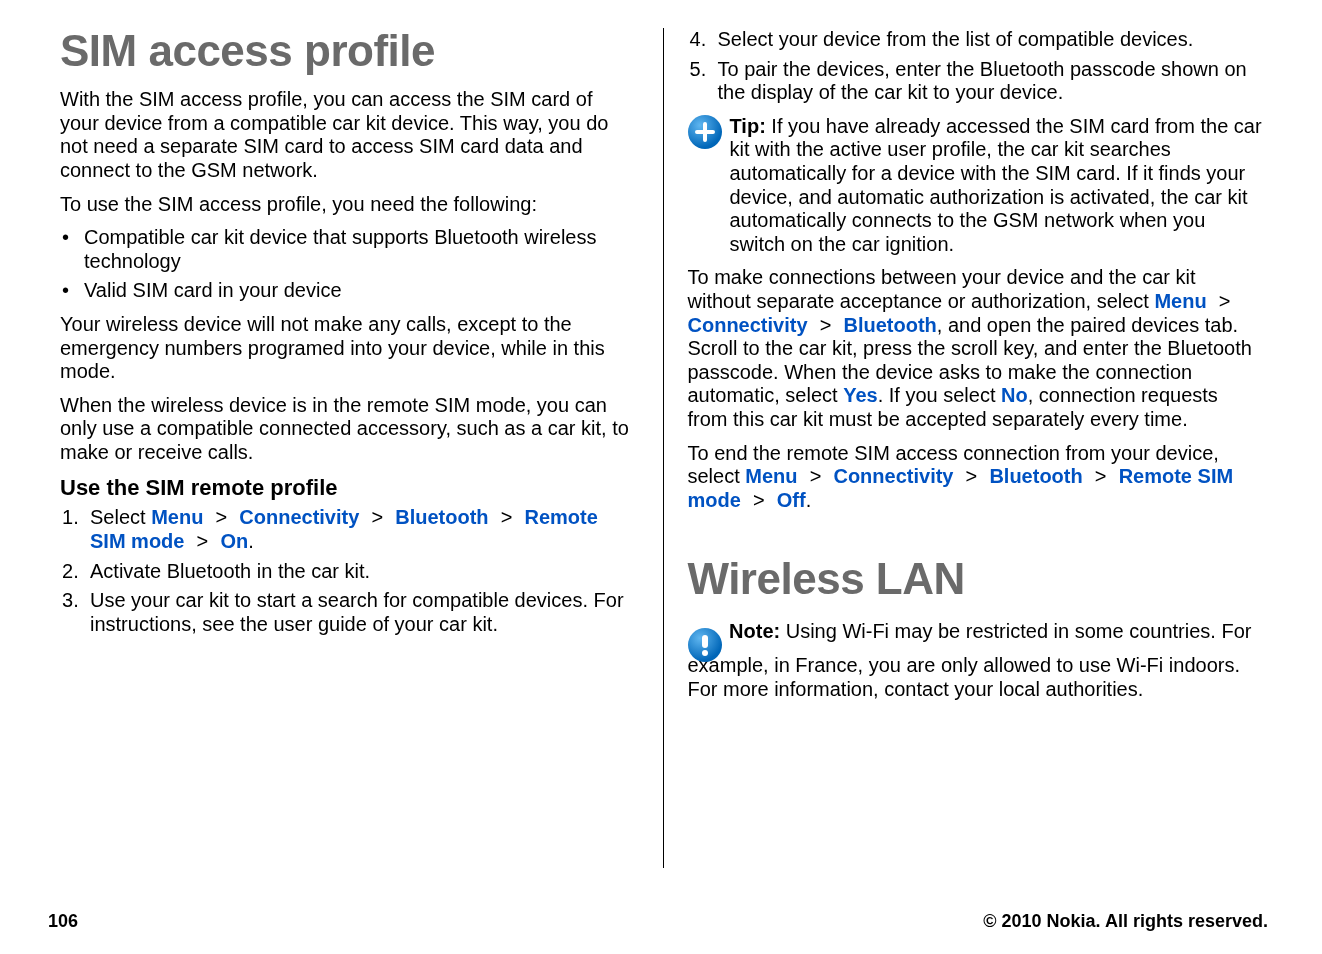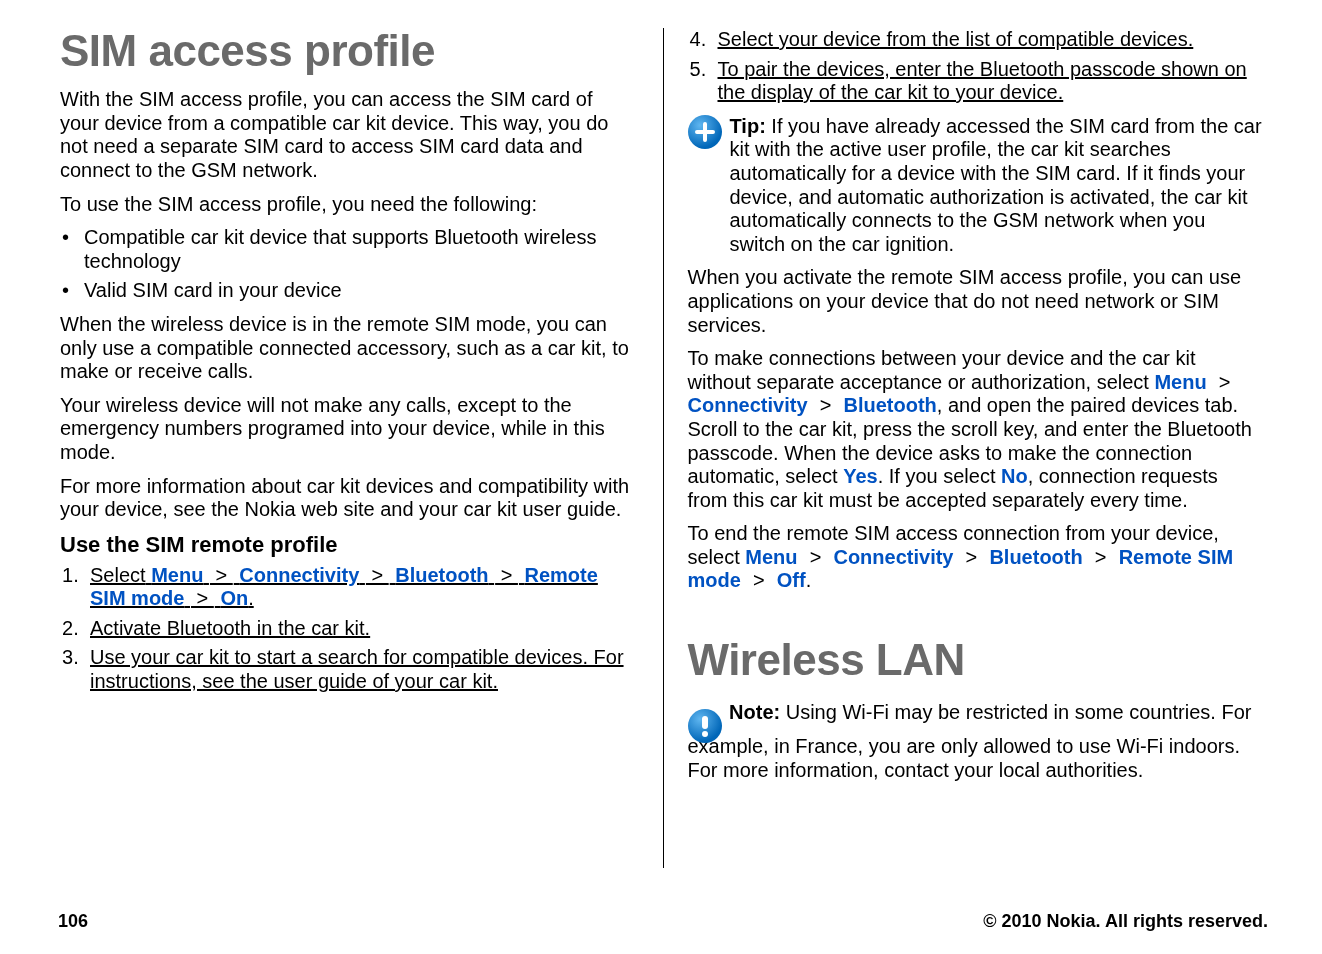--- a/index.html
+++ b/index.html
@@ -66,21 +66,20 @@
     list-style: none;
     counter-reset: step;
     padding-left: 30px;
     margin-bottom: 10px;
   }
   ol.steps > li {
     counter-increment: step;
     position: relative;
     margin-bottom: 6px;
     padding-left: 0;
-    text-decoration: underline;
   }
   ol.steps > li::before {
     content: counter(step) ".";
     position: absolute;
     left: -28px;
     top: 0;
     font-weight: 400;
   }
   .menu-link {
     color: #0052c2;
@@ -121,21 +120,21 @@
     position: relative;
     top: 8px;
     margin-right: 2px;
     display: inline-flex;
     vertical-align: -10px;
   }
   .tip-text { flex: 1; }
   .tip-text .strong { font-weight: 700; }
   .footer {
     position: absolute;
-    left: 58px; right: 54px; bottom: 22px;
+    left: 48px; right: 54px; bottom: 22px;
     display: flex;
     justify-content: space-between;
     font-weight: 700;
     font-size: 18px;
   }
 </style>
 </head>
 <body>
 
 <div class="columns">
@@ -144,23 +143,22 @@
     <h1>SIM access profile</h1>
 
     <p>With the SIM access profile, you can access the SIM card of your device from a compatible car kit device. This way, you do not need a separate SIM card to access SIM card data and connect to the GSM network.</p>
     <p>To use the SIM access profile, you need the following:</p>
 
     <ul class="bullets">
       <li>Compatible car kit device that supports Bluetooth wireless technology</li>
       <li>Valid SIM card in your device</li>
     </ul>
 
+    <p>Your wireless device will not make any calls, except to the emergency numbers programed into your device, while in this mode.</p>
     <p>When the wireless device is in the remote SIM mode, you can only use a compatible connected accessory, such as a car kit, to make or receive calls.</p>
-    <p>Your wireless device will not make any calls, except to the emergency numbers programed into your device, while in this mode.</p>
-    <p>For more information about car kit devices and compatibility with your device, see the Nokia web site and your car kit user guide.</p>
 
     <h2 class="sub">Use the SIM remote profile</h2>
 
     <ol class="steps">
       <li>
         <span>Select</span>
         <span class="menu-link">Menu</span>
         <span class="chev">&nbsp;&gt;&nbsp;</span>
         <span class="menu-link">Connectivity</span>
         <span class="chev">&nbsp;&gt;&nbsp;</span>
@@ -186,21 +184,20 @@
       <div class="tip-icon">
         <svg width="20" height="20" viewBox="0 0 20 20">
             <path d="M10 2v16M2 10h16" stroke="#fff" stroke-width="4" stroke-linecap="round"></path>
           </svg>
       </div>
       <div class="tip-text">
         <span class="strong">Tip:</span><span> If you have already accessed the SIM card from the car kit with the active user profile, the car kit searches automatically for a device with the SIM card. If it finds your device, and automatic authorization is activated, the car kit automatically connects to the GSM network when you switch on the car ignition.</span>
       </div>
     </div>
 
-    <p>When you activate the remote SIM access profile, you can use applications on your device that do not need network or SIM services.</p>
 
     <p>
       <span>To make connections between your device and the car kit without separate acceptance or authorization, select</span>
       <span class="menu-link">Menu</span>
       <span class="chev">&nbsp;&gt;&nbsp;</span>
       <span class="menu-link">Connectivity</span>
       <span class="chev">&nbsp;&gt;&nbsp;</span>
       <span class="menu-link">Bluetooth</span><span>, and open the paired devices tab. Scroll to the car kit, press the scroll key, and enter the Bluetooth passcode. When the device asks to make the connection automatic, select</span>
       <span class="menu-link">Yes</span><span>. If you select</span>
       <span class="menu-link">No</span><span>, connection requests from this car kit must be accepted separately every time.</span>

